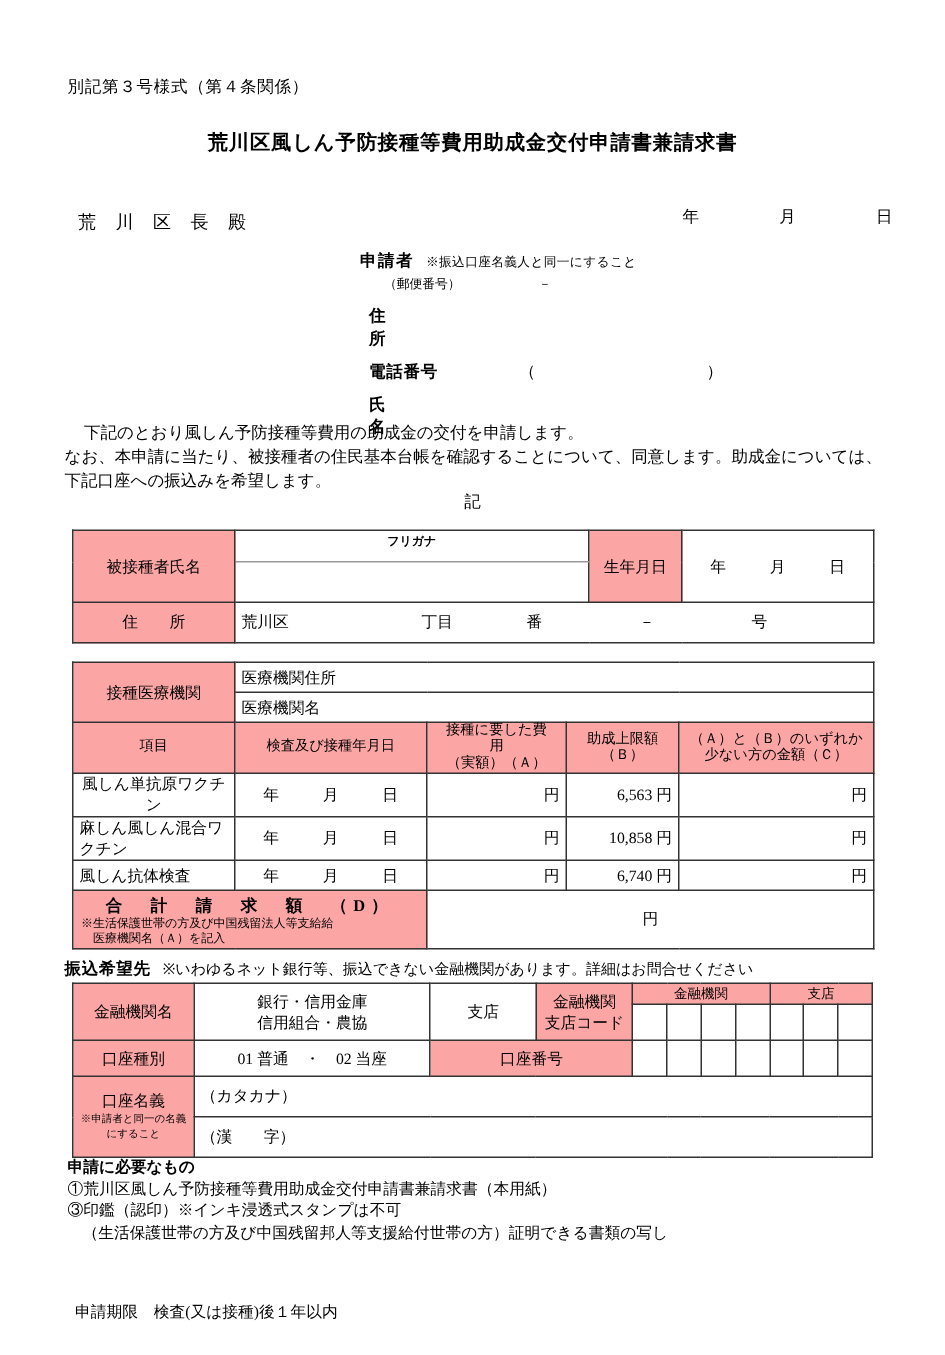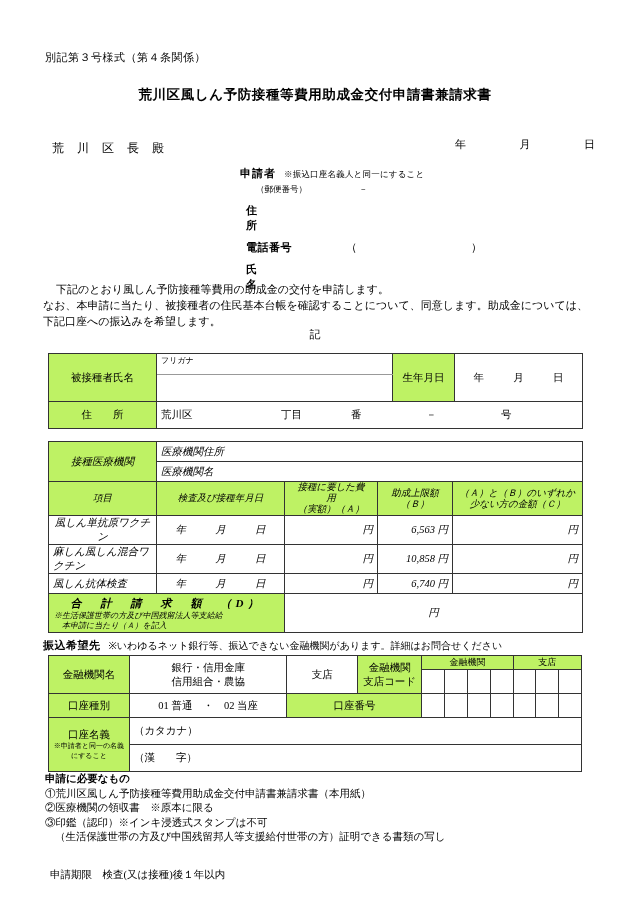--- a/index.html
+++ b/index.html
@@ -117,37 +117,38 @@
   table {
     border-collapse: collapse;
     table-layout: fixed;
   }
   td {
     border: 1px solid #333;
     font-size: 10.5px;
     padding: 0 4px;
     vertical-align: middle;
   }
-  .hd { background: #bef264; text-align: center; }
+  .hd { background: #fca5a5; text-align: center; }
   .ctr { text-align: center; }
   .rgt { text-align: right; }
 
   
   #tbl-recipient {
     position: absolute;
     left: 48px; top: 353px;
     width: 534px;
   }
   #tbl-recipient td { height: 19px; }
   .furigana-cell {
     font-size: 8px;
-    text-align: left;
+    text-align: center;
     vertical-align: top;
     padding-top: 1px;
     border-bottom: 1px solid #999;
+    font-weight: bold;
   }
   .name-blank { height: 26px !important; }
   .addr-spread {
     display: flex;
     width: 100%;
   }
   .addr-spread span:nth-child(1) { width: 120px; }
   .addr-spread span:nth-child(2) { width: 70px; font-family: Liberation Serif, serif; }
   .addr-spread span:nth-child(3) { width: 75px; }
   .addr-spread span:nth-child(4) { width: 75px; }
@@ -156,21 +157,21 @@
     justify-content: space-around;
     width: 100%;
   }
 
   
   #tbl-items {
     position: absolute;
     left: 48px; top: 441px;
     width: 534px;
   }
-  #tbl-items td { height: 19px; font-style: italic; }
+  #tbl-items td { height: 19px; }
   .inst-addr { border-bottom: 1px dashed #888; text-align: left; }
   .items-head td { height: 34px; line-height: 11px; font-size: 9.5px; }
   .total-label {
     font-size: 11px;
     font-weight: bold;
     letter-spacing: 4px;
     text-align: center;
   }
   .total-note {
     font-size: 8px;
@@ -383,21 +384,21 @@
         </td>
         <td class="rgt">円</td>
         <td class="rgt">6,740 円</td>
         <td class="rgt">円</td>
       </tr>
 
       <tr>
         <td class="hd total-cell" colspan="2">
           <div class="total-label">合　計　請　求　額　（D）</div>
           <div class="total-note">※生活保護世帯の方及び中国残留法人等支給給</div>
-          <div class="total-note">　本申請に当たり（Ａ）を記入</div>
+          <div class="total-note">　医療機関名（Ａ）を記入</div>
         </td>
         <td class="total-cell" colspan="3">円</td>
       </tr>
     </tbody>
   </table>
 
   <div class="bank-heading">
     <b>振込希望先</b><span class="note">※いわゆるネット銀行等、振込できない金融機関があります。詳細はお問合せください</span>
   </div>
 
@@ -461,20 +462,19 @@
       </tr>
       <tr>
         <td class="acct-value-cell" colspan="10">（漢　　字）</td>
       </tr>
     </tbody>
   </table>
 
   <div class="footer">
     <div class="ftitle">申請に必要なもの</div>
     <div>①荒川区風しん予防接種等費用助成金交付申請書兼請求書（本用紙）</div>
-    <div>②医療機関の領収書　※原本に限る</div>
     <div>③印鑑（認印）※インキ浸透式スタンプは不可</div>
     <div class="sub">（生活保護世帯の方及び中国残留邦人等支援給付世帯の方）証明できる書類の写し</div>
   </div>
 
   <div class="deadline">申請期限　検査(又は接種)後１年以内</div>
 
 </div>
 
 </body></html>

